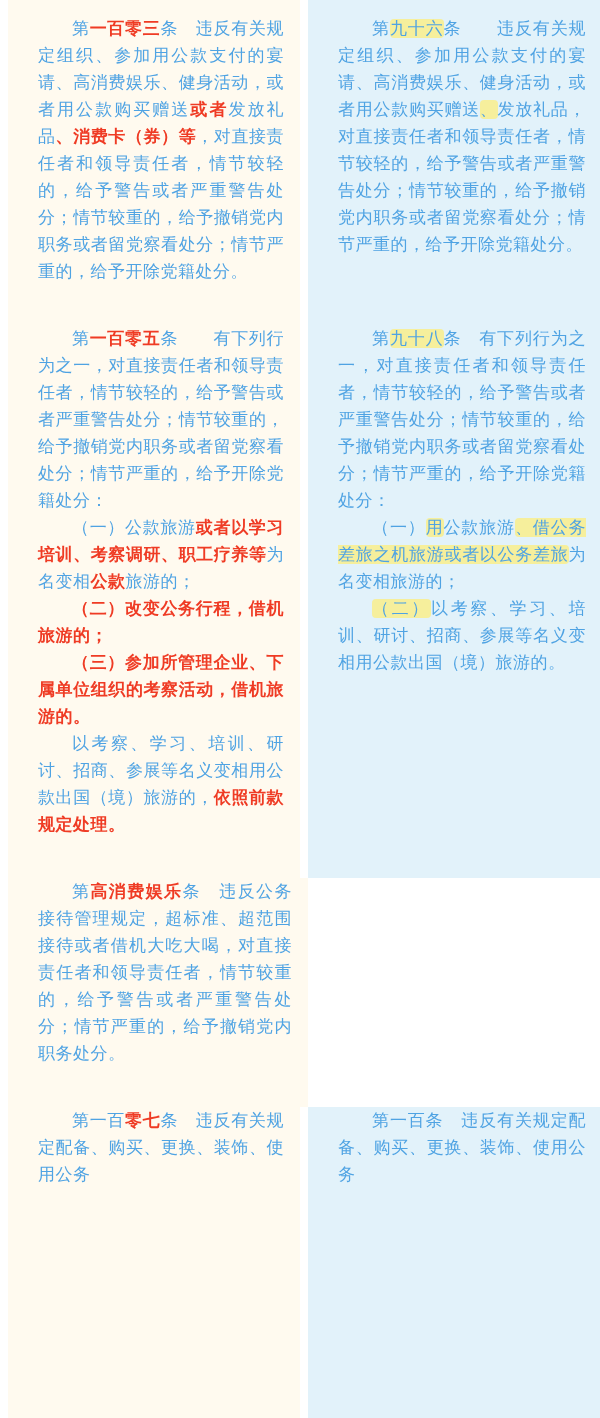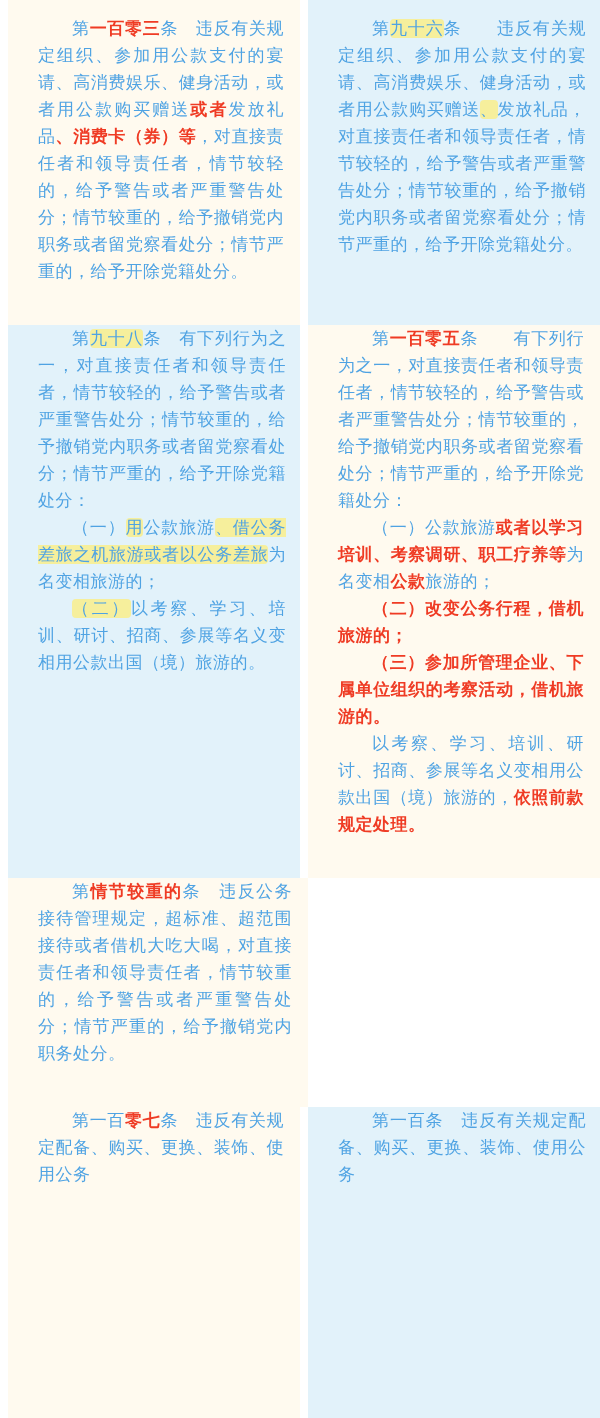--- a/index.html
+++ b/index.html
@@ -49,36 +49,36 @@
       <div class="cell left">
         <p><span class="seg-n">第</span><span class="seg-r">一百零三</span><span class="seg-n">条　违反有关规定组织、参加用公款支付的宴请、高消费娱乐、健身活动，或者用公款购买赠送</span><span class="seg-r">或者</span><span class="seg-n">发放礼品</span><span class="seg-r">、消费卡（券）等</span><span class="seg-n">，对直接责任者和领导责任者，情节较轻的，给予警告或者严重警告处分；情节较重的，给予撤销党内职务或者留党察看处分；情节严重的，给予开除党籍处分。</span></p>
       </div>
       <div class="cell right">
         <p><span class="seg-n">第</span><span class="seg-h">九十六</span><span class="seg-n">条　　违反有关规定组织、参加用公款支付的宴请、高消费娱乐、健身活动，或者用公款购买赠送</span><span class="seg-h">、</span><span class="seg-n">发放礼品，对直接责任者和领导责任者，情节较轻的，给予警告或者严重警告处分；情节较重的，给予撤销党内职务或者留党察看处分；情节严重的，给予开除党籍处分。</span></p>
       </div>
     </div>
     <div class="row">
     </div>
     <div class="row">
-      <div class="cell right">
-        <p><span class="seg-n">第</span><span class="seg-h">九十八</span><span class="seg-n">条　有下列行为之一，对直接责任者和领导责任者，情节较轻的，给予警告或者严重警告处分；情节较重的，给予撤销党内职务或者留党察看处分；情节严重的，给予开除党籍处分：</span></p>
-        <p><span class="seg-n">（一）</span><span class="seg-h">用</span><span class="seg-n">公款旅游</span><span class="seg-h">、借公务差旅之机旅游或者以公务差旅</span><span class="seg-n">为名变相旅游的；</span></p>
-        <p><span class="seg-h">（二）</span><span class="seg-n">以考察、学习、培训、研讨、招商、参展等名义变相用公款出国（境）旅游的。</span></p>
-      </div>
       <div class="cell left">
         <p><span class="seg-n">第</span><span class="seg-r">一百零五</span><span class="seg-n">条　　有下列行为之一，对直接责任者和领导责任者，情节较轻的，给予警告或者严重警告处分；情节较重的，给予撤销党内职务或者留党察看处分；情节严重的，给予开除党籍处分：</span></p>
         <p><span class="seg-n">（一）公款旅游</span><span class="seg-r">或者以学习培训、考察调研、职工疗养等</span><span class="seg-n">为名变相</span><span class="seg-r">公款</span><span class="seg-n">旅游的；</span></p>
         <p><span class="seg-r">（二）改变公务行程，借机旅游的；</span></p>
         <p><span class="seg-r">（三）参加所管理企业、下属单位组织的考察活动，借机旅游的。</span></p>
         <p><span class="seg-n">以考察、学习、培训、研讨、招商、参展等名义变相用公款出国（境）旅游的，</span><span class="seg-r">依照前款规定处理。</span></p>
       </div>
+      <div class="cell right">
+        <p><span class="seg-n">第</span><span class="seg-h">九十八</span><span class="seg-n">条　有下列行为之一，对直接责任者和领导责任者，情节较轻的，给予警告或者严重警告处分；情节较重的，给予撤销党内职务或者留党察看处分；情节严重的，给予开除党籍处分：</span></p>
+        <p><span class="seg-n">（一）</span><span class="seg-h">用</span><span class="seg-n">公款旅游</span><span class="seg-h">、借公务差旅之机旅游或者以公务差旅</span><span class="seg-n">为名变相旅游的；</span></p>
+        <p><span class="seg-h">（二）</span><span class="seg-n">以考察、学习、培训、研讨、招商、参展等名义变相用公款出国（境）旅游的。</span></p>
+      </div>
     </div>
     <div class="row">
       <div class="cell left">
-        <p><span class="seg-n">第</span><span class="seg-r">情节较重的</span><span class="seg-n">条　违反公务接待管理规定，超标准、超范围接待或者借机大吃大喝，对直接责任者和领导责任者，情节较重的，给予警告或者严重警告处分；情节严重的，给予撤销党内职务处分。</span></p>
+        <p><span class="seg-n">第</span><span class="seg-r">高消费娱乐</span><span class="seg-n">条　违反公务接待管理规定，超标准、超范围接待或者借机大吃大喝，对直接责任者和领导责任者，情节较重的，给予警告或者严重警告处分；情节严重的，给予撤销党内职务处分。</span></p>
       </div>
     </div>
     <div class="row last fill">
       <div class="cell left">
         <p><span class="seg-n">第一百</span><span class="seg-r">零七</span><span class="seg-n">条　违反有关规定配备、购买、更换、装饰、使用公务</span></p>
       </div>
       <div class="cell right">
         <p><span class="seg-n">第一百条　违反有关规定配备、购买、更换、装饰、使用公务</span></p>
       </div>
     </div>

